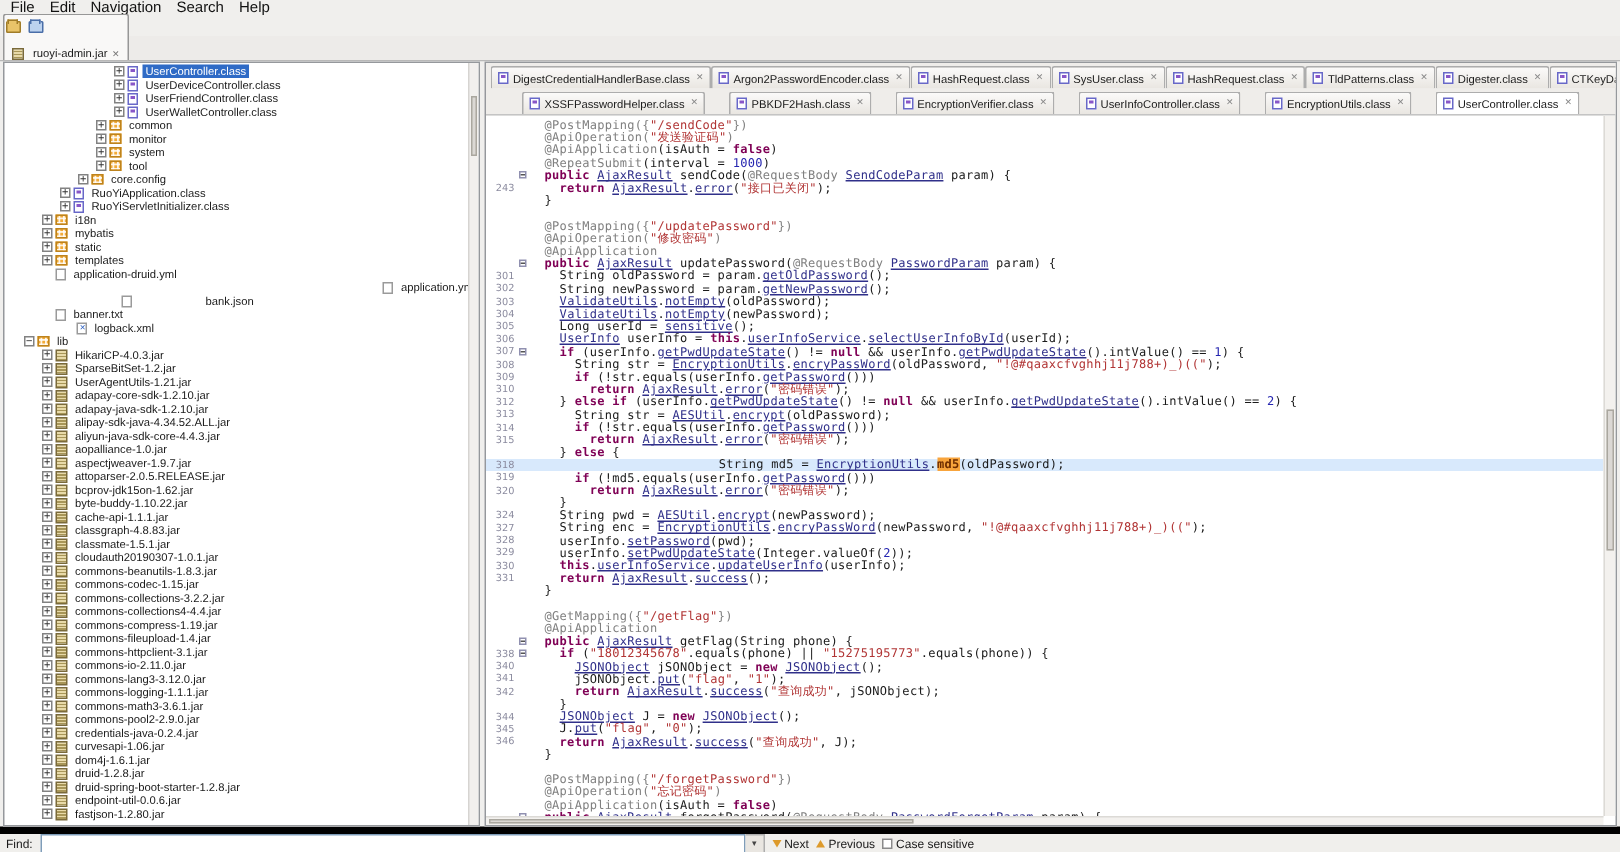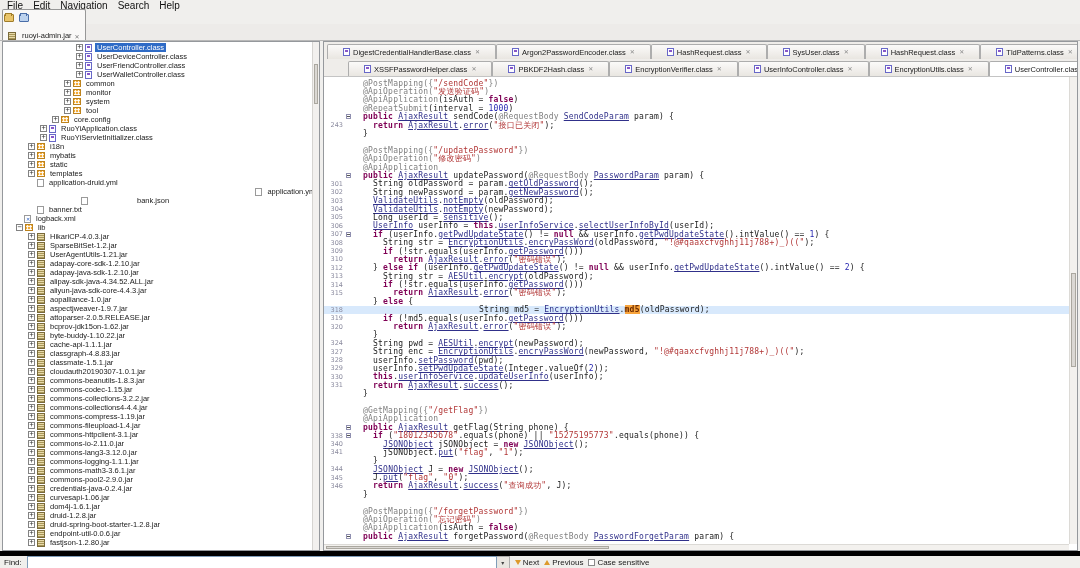--- a/index.html
+++ b/index.html
@@ -49,21 +49,21 @@
   .tlabel { padding:0 2px; }
   .tree-row.selected .tlabel { background:#2f6bc6; color:#fff; }
   .tree-vscroll { position:absolute; top:0; right:0; bottom:0; width:7px; background:#f2f0ee; border-left:1px solid #d6d4d1; }
   .tree-vthumb { position:absolute; left:1px; right:1px; top:22px; height:40px; background:#dbd8d4; border:1px solid #aaa79f; }
 
   
   .code-panel { flex:1; min-width:0; display:flex; flex-direction:column; background:#fff; border:1px solid #95989c; position:relative; }
   .tabbar { background:#efedea; border-bottom:1px solid #c4c4c4; }
   .tab-row { height:17px; display:flex; align-items:flex-end; overflow:hidden; padding-left:3px; }
   .tab-row.row2 { justify-content:space-between; padding:0 24px; }
-  .etab { flex:none; height:15px; display:flex; align-items:center; gap:3px; padding:0 15px; border:1px solid #adadad; border-bottom:none; background:linear-gradient(#fbfaf9,#e9e6e1); font-size:7.5px; white-space:nowrap; border-radius:2px 2px 0 0; }
+  .etab { flex:none; height:15px; display:flex; align-items:center; gap:3px; padding:0 4px; border:1px solid #adadad; border-bottom:none; background:linear-gradient(#fbfaf9,#e9e6e1); font-size:7.5px; white-space:nowrap; border-radius:2px 2px 0 0; }
   .etab.active { background:#fff; }
   .etab .ticon { margin-right:0; }
   .etab-close { color:#888; font-size:6px; line-height:6px; margin-left:1px; }
 
   .code-wrap { flex:1; position:relative; overflow:hidden; }
   .code-lines { position:absolute; left:0; top:0; right:8px; bottom:6px; overflow:hidden; padding-top:2px; }
   .code-line { height:8.4px; display:flex; align-items:center; font-family:"DejaVu Sans Mono",monospace; font-size:8px; letter-spacing:.2px; }
   .code-line.hl-line { background:#d8e9fc;gap:48px; }
   .gut-num { flex:none; width:19px; text-align:right; font-family:"DejaVu Sans",sans-serif; font-size:6.5px; letter-spacing:0; color:#8a8a9e; }
   .gut-fold { flex:none; width:10px; display:flex; justify-content:center; align-items:center; }
@@ -223,21 +223,21 @@
         <div class="tree-row" style="padding-left: 25px; gap: 44px;">
           <span class="exp-spacer"></span>
           <span class="ticon icon-file"></span>
           <span class="tlabel">bank.json</span>
         </div>
         <div class="tree-row" style="padding-left: 25px;">
           <span class="exp-spacer"></span>
           <span class="ticon icon-file"></span>
           <span class="tlabel">banner.txt</span>
         </div>
-        <div class="tree-row" style="padding-left: 12px;">
+        <div class="tree-row" style="padding-left: 39px;">
           <span class="exp-spacer"></span>
           <span class="ticon icon-xml"></span>
           <span class="tlabel">logback.xml</span>
         </div>
         <div class="tree-row" style="padding-left: 13px;">
           <span class="expander">−</span>
           <span class="ticon icon-package"></span>
           <span class="tlabel">lib</span>
         </div>
         <div class="tree-row" style="padding-left: 25px;">
@@ -726,20 +726,25 @@
           </div>
           <div class="code-line">
             <span class="gut-num">340</span>
             <span class="gut-fold"></span>
             <span class="code-text"><span class="tk-p">      </span><span class="tk-l">JSONObject</span><span class="tk-p"> jSONObject = </span><span class="tk-k">new </span><span class="tk-l">JSONObject</span><span class="tk-p">();</span></span>
           </div>
           <div class="code-line">
             <span class="gut-num">341</span>
             <span class="gut-fold"></span>
             <span class="code-text"><span class="tk-p">      jSONObject.</span><span class="tk-l">put</span><span class="tk-p">(</span><span class="tk-s">"flag"</span><span class="tk-p">, </span><span class="tk-s">"1"</span><span class="tk-p">);</span></span>
+          </div>
+          <div class="code-line">
+            <span class="gut-num">342</span>
+            <span class="gut-fold"></span>
+            <span class="code-text"><span class="tk-k">      return </span><span class="tk-l">AjaxResult</span><span class="tk-p">.</span><span class="tk-l">success</span><span class="tk-p">(</span><span class="tk-s">"查询成功"</span><span class="tk-p">, jSONObject);</span></span>
           </div>
           <div class="code-line">
             <span class="gut-num"></span>
             <span class="gut-fold"></span>
             <span class="code-text"><span class="tk-p">    }</span></span>
           </div>
           <div class="code-line">
             <span class="gut-num">344</span>
             <span class="gut-fold"></span>
             <span class="code-text"><span class="tk-p">    </span><span class="tk-l">JSONObject</span><span class="tk-p"> J = </span><span class="tk-k">new </span><span class="tk-l">JSONObject</span><span class="tk-p">();</span></span>

